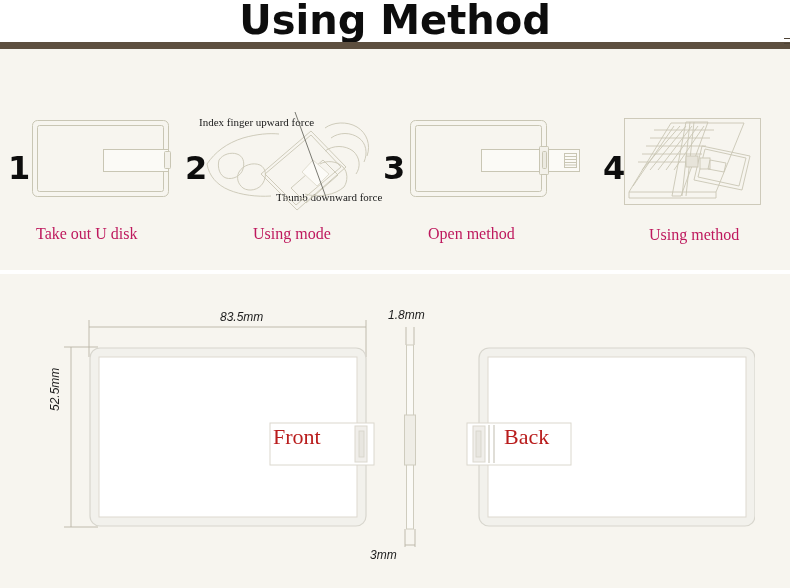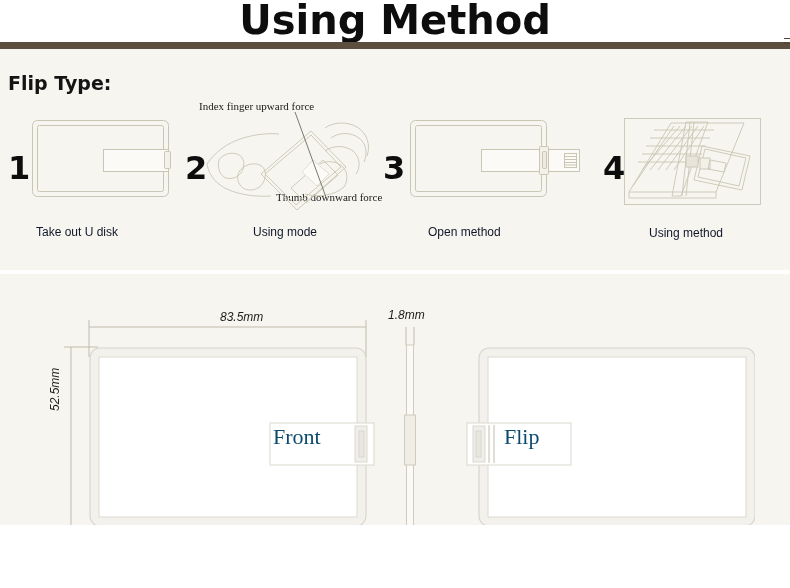--- a/index.html
+++ b/index.html
@@ -6,21 +6,21 @@
     margin: 0;
     padding: 0;
     background: #ffffff;
   }
   body {
     font-family: "Liberation Sans", sans-serif;
   }
   #page {
     position: relative;
     width: 790px;
-    height: 525px;
+    height: 588px;
     overflow: hidden;
     background: #ffffff;
   }
 
   
   #title-band {
     position: absolute;
     left: 0; top: 0;
     width: 790px; height: 42px;
     background: #ffffff;
@@ -71,23 +71,23 @@
   .step-num {
     position: absolute;
     font-family: "DejaVu Sans", sans-serif;
     font-weight: bold;
     font-size: 32px;
     color: #0d0d0d;
     line-height: 32px;
   }
   .step-caption {
     position: absolute;
-    font-family: Liberation Sans, sans-serif;
-    font-size: 12px;
-    color: #0f172a;
+    font-family: Liberation Serif, serif;
+    font-size: 16px;
+    color: #be185d;
     white-space: nowrap;
   }
   .leader-label {
     position: absolute;
     font-family: "Liberation Serif", serif;
     font-size: 11px;
     color: #1a1a1a;
     white-space: nowrap;
   }
   .art {
@@ -114,55 +114,54 @@
     font-family: "Liberation Sans", sans-serif;
     font-style: italic;
     font-size: 12px;
     color: #1c1c1c;
     white-space: nowrap;
   }
   .card-face-text {
     position: absolute;
     font-family: "Liberation Serif", serif;
     font-size: 22px;
-    color: #0c4a6e;
+    color: #b91c1c;
     white-space: nowrap;
   }
   svg { display: block; }
 </style>
 </head>
 <body>
 
 <div id="page">
 
   <div id="title-band">
     <div id="page-title">Using Method</div>
   </div>
   <div id="title-rule"></div>
   <div id="corner-tick"></div>
 
   <div id="steps-section"></div>
 
-  <div id="flip-type-label">Flip Type:</div>
 
   <div class="step-num" style="left:8px; top:152px;">1</div>
   <div class="art" style="left:30px; top:118px;">
     <svg width="145" height="90" viewBox="0 0 145 90">
       <g fill="none" stroke="#c9c6b4" stroke-width="1">
         <rect x="2.5" y="2.5" width="136" height="76" rx="5" ry="5"></rect>
         <rect x="7.5" y="7.5" width="126" height="66" rx="2" ry="2"></rect>
         <rect x="73.5" y="31.5" width="65" height="22" fill="#fbfaf6"></rect>
         <rect x="134.5" y="33.5" width="6" height="17" rx="1" fill="#f3f1ea"></rect>
       </g>
     </svg>
   </div>
   <div class="step-caption" style="left:36px; top:225px;">Take out U disk</div>
 
   <div class="step-num" style="left:185px; top:152px;">2</div>
-  <div class="leader-label" style="left:199px; top:100px;">Index finger upward force</div>
+  <div class="leader-label" style="left:199px; top:116px;">Index finger upward force</div>
   <div class="leader-label" style="left:276px; top:191px;">Thumb downward force</div>
   <div class="art" style="left:205px; top:112px;">
     <svg width="170" height="100" viewBox="0 0 170 100">
       <g fill="none" stroke="#c9c6b4" stroke-width="0.9">
 
         <path d="M2,52 C10,40 22,31 38,26 C52,22 64,21 74,22"></path>
         <path d="M2,52 C4,64 12,73 24,78 C36,83 52,85 66,84"></path>
 
         <path d="M14,48 C18,42 26,40 32,42 C38,44 40,50 38,57 C36,64 28,68 21,66 C15,64 12,56 14,48 Z"></path>
         <path d="M34,60 C38,53 48,50 55,53 C61,56 62,64 58,71 C54,78 44,80 38,76 C33,72 31,66 34,60 Z"></path>
@@ -303,15 +302,15 @@
       <rect x="24" y="1" width="276" height="178" rx="10" ry="10" fill="#f2f1ec" stroke="#d8d6ce" stroke-width="1.2"></rect>
       <rect x="33" y="10" width="258" height="160" fill="#ffffff" stroke="#ddd9cf" stroke-width="1"></rect>
 
       <rect x="12" y="76" width="104" height="42" fill="#ffffff" stroke="#dbd8ce" stroke-width="1"></rect>
       <rect x="18" y="79" width="12" height="36" fill="#f0eeea" stroke="#dbd8ce" stroke-width="1"></rect>
       <rect x="21" y="84" width="5" height="26" fill="#e8e6e0" stroke="#d5d2c8" stroke-width="0.8"></rect>
       <line x1="34" y1="78" x2="34" y2="116" stroke="#d3d0c6" stroke-width="1.4"></line>
       <line x1="39" y1="78" x2="39" y2="116" stroke="#d3d0c6" stroke-width="1.4"></line>
     </svg>
   </div>
-  <div class="card-face-text" style="left:504px; top:424px;">Flip</div>
+  <div class="card-face-text" style="left:504px; top:424px;">Back</div>
 
 </div>
 
 </body></html>

